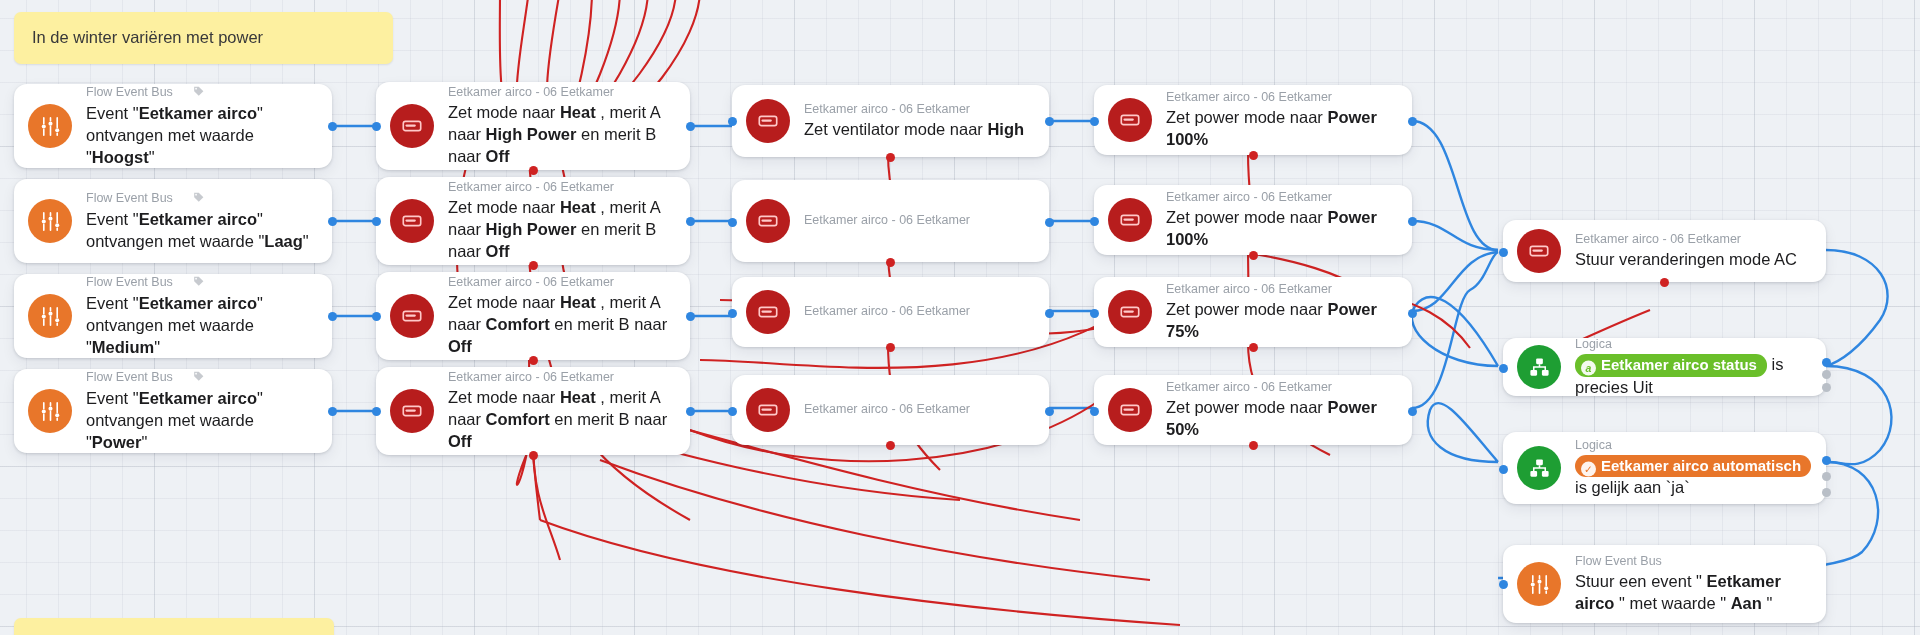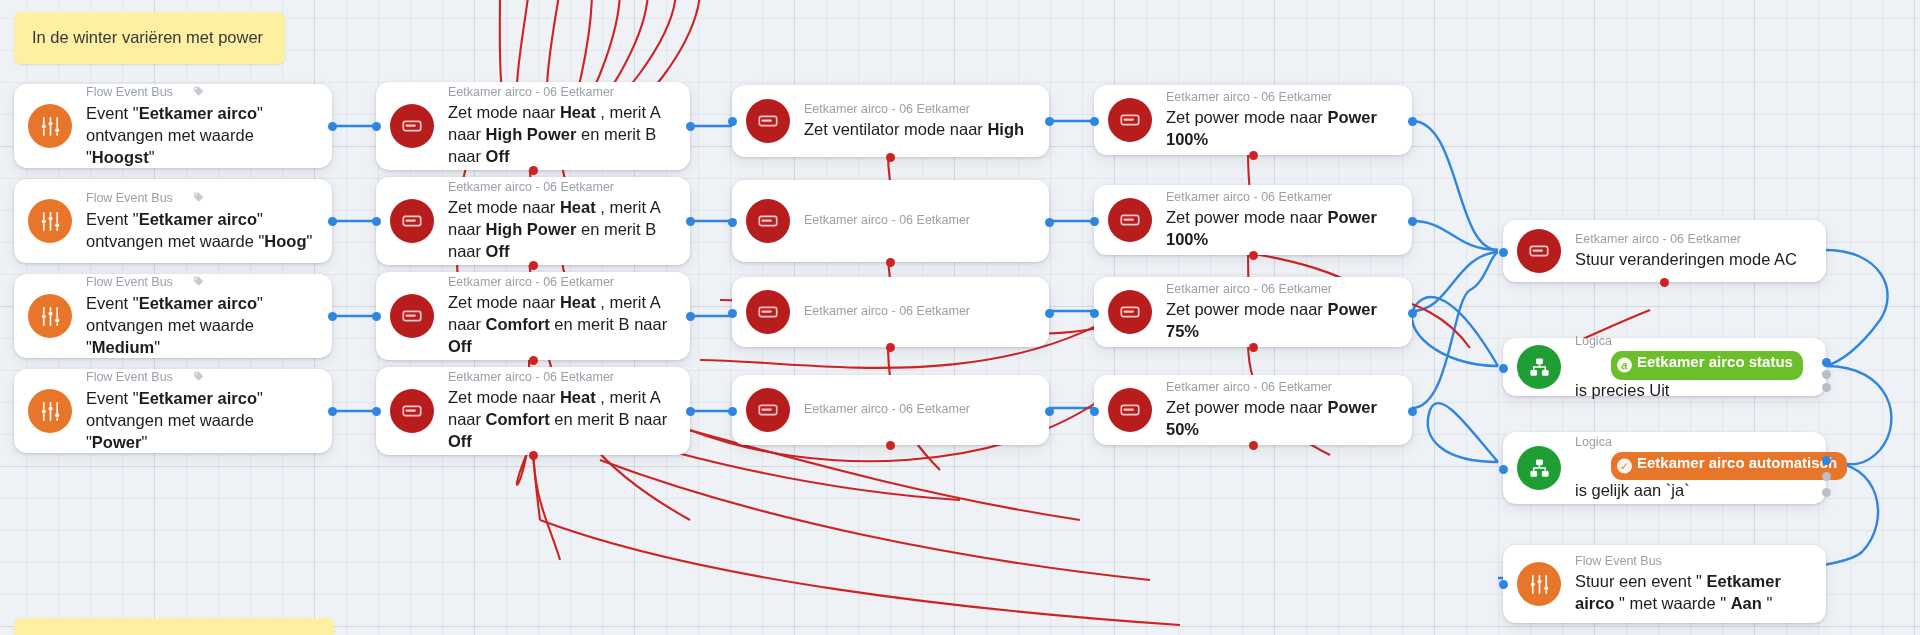--- a/index.html
+++ b/index.html
@@ -69,28 +69,27 @@
   .ttl{
     font-size:16.5px;
     color:#1d1d1f;
     line-height:1.32;
   }
   .ttl b{font-weight:700;}
 
   .pill{
     display:inline-block;
     border-radius:11px;
-    padding:1px 10px 8px 6px;
+    padding:1px 10px 2px 6px;
     color:#fff;
     font-size:15px;
     font-weight:600;
     line-height:1.3;
     vertical-align:baseline;
     white-space:nowrap;
-    margin-left:36px;
   }
   .pill.green{background:#6abf2a;}
   .pill.orange{background:#e8762a;}
   .pill .chip{
     display:inline-block;
     width:15px;height:15px;border-radius:50%;
     background:rgba(255,255,255,.92);
     color:inherit;
     text-align:center;
     font-size:10.5px;
@@ -175,21 +174,21 @@
     <path d="M560 420 C 660 450, 800 490, 960 500"></path>
     <path d="M575 400 C 700 430, 880 490, 1080 520"></path>
     <path d="M600 460 C 760 520, 960 560, 1150 580"></path>
     <path d="M540 520 C 700 580, 960 610, 1180 625"></path>
     <path d="M1358 290 C 1420 300, 1450 320, 1470 348"></path>
     <path d="M1650 310 C 1600 330, 1560 350, 1510 372"></path>
     <path d="M1240 252 C 1300 260, 1340 275, 1360 288"></path>
   </g>
 </svg>
 
-<div class="note" style="left:14px;top:12px;width:271px;height:52px;">
+<div class="note" style="left:14px;top:12px;width:379px;height:52px;">
   <span>In de winter variëren met power</span>
 </div>
 <div class="note" style="left:14px;top:618px;width:320px;height:52px;">
   <span></span>
 </div>
 
 <div class="card" style="left:14px;top:84px;width:318px;height:84px;">
   <span class="ic orange">
     <svg width="23" height="23" viewBox="0 0 24 24" fill="none" stroke="#fff" stroke-width="1.7" stroke-linecap="round">
       <path d="M5 3v6M5 15v6M12 3v3M12 12v9M19 3v10M19 19v2"></path>
@@ -221,21 +220,21 @@
         <circle cx="19" cy="16" r="2.1" fill="#fff" stroke="none"></circle>
     </svg>
   </span>
   <span class="body">
     <span class="sub">
       <span>Flow Event Bus</span>
       <span class="tag-ic"><svg width="13" height="13" viewBox="0 0 24 24" fill="#9aa0a8">
             <path d="M21 11.5 12.5 3H4v8.5L12.5 20zM7.5 8.5a1.6 1.6 0 1 1 0-3.2 1.6 1.6 0 0 1 0 3.2z"></path>
           </svg></span>
     </span>
-    <span class="ttl"><span>Event "</span><b>Eetkamer airco</b><span>" ontvangen met waarde "</span><b>Hoog</b><span>"</span></span>
+    <span class="ttl"><span>Event "</span><b>Eetkamer airco</b><span>" ontvangen met waarde "</span><b>Laag</b><span>"</span></span>
   </span>
   <i class="port out" style="top:38px;"></i>
 </div>
 
 <div class="card" style="left:14px;top:274px;width:318px;height:84px;">
   <span class="ic orange">
     <svg width="23" height="23" viewBox="0 0 24 24" fill="none" stroke="#fff" stroke-width="1.7" stroke-linecap="round">
       <path d="M5 3v6M5 15v6M12 3v3M12 12v9M19 3v10M19 19v2"></path>
       <circle cx="5" cy="12" r="2.1" fill="#fff" stroke="none"></circle>
         <circle cx="12" cy="9" r="2.1" fill="#fff" stroke="none"></circle>

